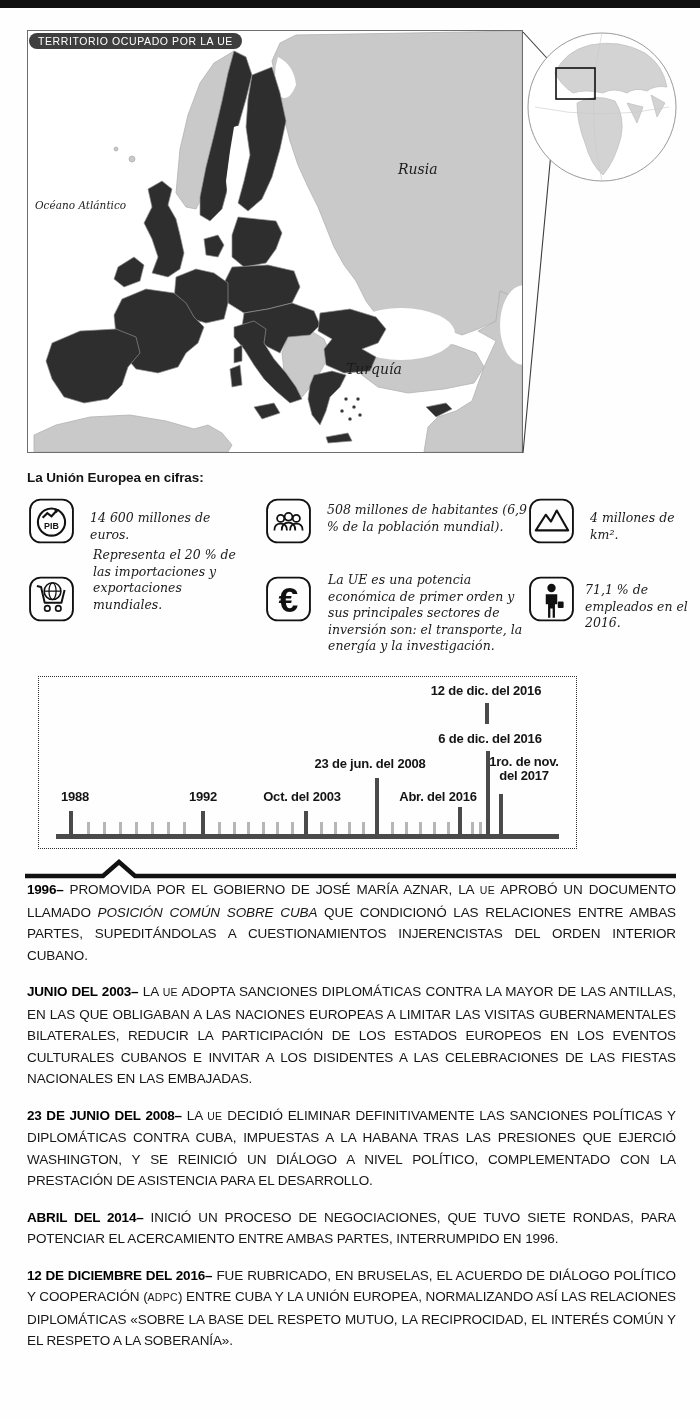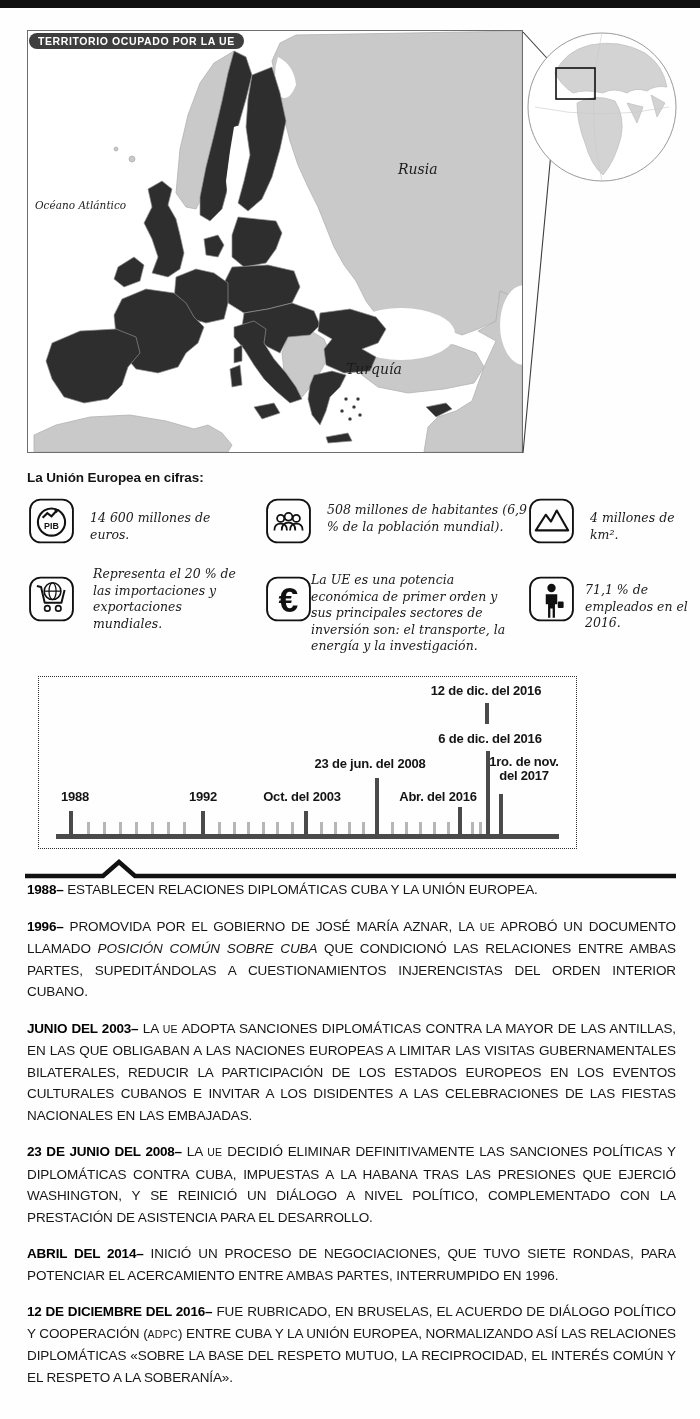--- a/index.html
+++ b/index.html
@@ -8,21 +8,21 @@
     position:relative; width:700px; height:1419px; background:#fefefe;
     font-family:"Liberation Sans", sans-serif; color:#141414; overflow:hidden;
   }
   .topbar { position:absolute; left:0; top:0; width:700px; height:8px; background:#101010; }
 
   
   .map-panel { position:absolute; left:27px; top:30px; width:496px; height:423px;
     border:1px solid #6e6e6e; background:#fff; }
   .map-panel svg { position:absolute; left:0; top:0; }
   .map-title { position:absolute; left:1px; top:2px; height:16px; background:#3e3e3e;
-    color:#fff; font-size:10.5px; font-weight:700; letter-spacing:.6px; line-height:16px;
+    color:#fff; font-size:10.5px; font-weight:400; letter-spacing:.6px; line-height:16px;
     padding:0 9px; white-space:nowrap;border-radius:8px; }
   .map-label { position:absolute; font-family:"DejaVu Serif", serif; font-style:italic; color:#1c1c1c; }
   .lbl-ocean  { left:7px;  top:168px; font-size:10.5px; }
   .lbl-russia { left:370px; top:130px; font-size:14px; }
   .lbl-turkey { left:318px; top:330px; font-size:14px; }
 
   .globe-inset { position:absolute; left:515px; top:25px; width:185px; height:430px; }
 
   
   .stats-heading { position:absolute; left:27px; top:470px; font-size:13.5px; font-weight:700; letter-spacing:-.1px; }
@@ -166,27 +166,27 @@
 
   <svg class="stat-icon" style="left:28px;top:576px" viewBox="0 0 44 44">
     <rect x="1.5" y="1.5" width="41" height="41" rx="10" fill="none" stroke="#111" stroke-width="1.8"></rect>
     <circle cx="23" cy="14.5" r="8" fill="none" stroke="#111" stroke-width="1.5"></circle>
     <ellipse cx="23" cy="14.5" rx="3.4" ry="8" fill="none" stroke="#111" stroke-width="1.2"></ellipse>
     <line x1="15" y1="14.5" x2="31" y2="14.5" stroke="#111" stroke-width="1.2"></line>
     <path d="M8,9.5 L12,10.5 L15.5,25.5 L31.5,25.5 L34.5,13.5" fill="none" stroke="#111" stroke-width="1.9" stroke-linejoin="round"></path>
     <circle cx="18" cy="31" r="2.6" fill="none" stroke="#111" stroke-width="1.6"></circle>
     <circle cx="28.5" cy="31" r="2.6" fill="none" stroke="#111" stroke-width="1.6"></circle>
   </svg>
-  <div class="stat-text" style="left:93px;top:566px;width:160px">Representa el 20 % de las importaciones y exportaciones mundiales.</div>
+  <div class="stat-text" style="left:93px;top:547px;width:160px">Representa el 20 % de las importaciones y exportaciones mundiales.</div>
 
   <svg class="stat-icon" style="left:265px;top:576px" viewBox="0 0 44 44">
     <rect x="1.5" y="1.5" width="41" height="41" rx="10" fill="none" stroke="#111" stroke-width="1.8"></rect>
     <text x="22" y="34" text-anchor="middle" font-size="34" font-weight="bold" fill="#111" font-family="DejaVu Sans, sans-serif">€</text>
   </svg>
-  <div class="stat-text" style="left:311px;top:572px;width:205px">La UE es una potencia económica de primer orden y sus principales sectores de inversión son: el transporte, la energía y la investigación.</div>
+  <div class="stat-text" style="left:328px;top:572px;width:205px">La UE es una potencia económica de primer orden y sus principales sectores de inversión son: el transporte, la energía y la investigación.</div>
 
   <svg class="stat-icon" style="left:528px;top:576px" viewBox="0 0 44 44">
     <rect x="1.5" y="1.5" width="41" height="41" rx="10" fill="none" stroke="#111" stroke-width="1.8"></rect>
     <g fill="#111">
       <circle cx="22" cy="11.5" r="4"></circle>
       <path d="M16.5,17.5 L27.5,17.5 L27.5,27 L25.3,27 L25.3,40 L23.1,40 L23.1,31 L20.9,31 L20.9,40 L18.7,40 L18.7,27 L16.5,27 Z"></path>
       <rect x="28" y="24.5" width="5.6" height="6.2" rx="1"></rect>
     </g>
   </svg>
   <div class="stat-text" style="left:585px;top:582px;width:115px">71,1 % de empleados en el 2016.</div>
@@ -244,21 +244,20 @@
 
     <div class="tl-tick" style="left:460px;top:117px;height:45px"></div>
     <div class="tl-label wrap" style="left:485px;top:78px">1ro. de nov. del 2017</div>
   </div>
 
   <svg class="divider" viewBox="0 0 700 30">
     <path d="M25,21 H103 L119,7 L135,21 H676" fill="none" stroke="#111" stroke-width="4.5"></path>
   </svg>
 
   <div class="events">
-    <p><b class="date">1988–</b><span><span class="seg-n"> ESTABLECEN RELACIONES DIPLOMÁTICAS CUBA Y LA UNIÓN EUROPEA.</span></span></p>
     <p><b class="date">1996–</b><span><span class="seg-n"> PROMOVIDA POR EL GOBIERNO DE JOSÉ MARÍA AZNAR, LA </span><span class="seg-sc">UE</span><span class="seg-n"> APROBÓ UN DOCUMENTO LLAMADO </span><span class="seg-i">POSICIÓN COMÚN SOBRE CUBA</span><span class="seg-n"> QUE CONDICIONÓ LAS RELACIONES ENTRE AMBAS PARTES, SUPEDITÁNDOLAS A CUESTIONAMIENTOS INJERENCISTAS DEL ORDEN INTERIOR CUBANO.</span></span></p>
     <p><b class="date">JUNIO DEL 2003–</b><span><span class="seg-n"> LA </span><span class="seg-sc">UE</span><span class="seg-n"> ADOPTA SANCIONES DIPLOMÁTICAS CONTRA LA MAYOR DE LAS ANTILLAS, EN LAS QUE OBLIGABAN A LAS NACIONES EUROPEAS A LIMITAR LAS VISITAS GUBERNAMENTALES BILATERALES, REDUCIR LA PARTICIPACIÓN DE LOS ESTADOS EUROPEOS EN LOS EVENTOS CULTURALES CUBANOS E INVITAR A LOS DISIDENTES A LAS CELEBRACIONES DE LAS FIESTAS NACIONALES EN LAS EMBAJADAS.</span></span></p>
     <p><b class="date">23 DE JUNIO DEL 2008–</b><span><span class="seg-n"> LA </span><span class="seg-sc">UE</span><span class="seg-n"> DECIDIÓ ELIMINAR DEFINITIVAMENTE LAS SANCIONES POLÍTICAS Y DIPLOMÁTICAS CONTRA CUBA, IMPUESTAS A LA HABANA TRAS LAS PRESIONES QUE EJERCIÓ WASHINGTON, Y SE REINICIÓ UN DIÁLOGO A NIVEL POLÍTICO, COMPLEMENTADO CON LA PRESTACIÓN DE ASISTENCIA PARA EL DESARROLLO.</span></span></p>
     <p><b class="date">ABRIL DEL 2014–</b><span><span class="seg-n"> INICIÓ UN PROCESO DE NEGOCIACIONES, QUE TUVO SIETE RONDAS, PARA POTENCIAR EL ACERCAMIENTO ENTRE AMBAS PARTES, INTERRUMPIDO EN 1996.</span></span></p>
     <p><b class="date">12 DE DICIEMBRE DEL 2016–</b><span><span class="seg-n"> FUE RUBRICADO, EN BRUSELAS, EL ACUERDO DE DIÁLOGO POLÍTICO Y COOPERACIÓN (</span><span class="seg-sc">ADPC</span><span class="seg-n">) ENTRE CUBA Y LA UNIÓN EUROPEA, NORMALIZANDO ASÍ LAS RELACIONES DIPLOMÁTICAS «SOBRE LA BASE DEL RESPETO MUTUO, LA RECIPROCIDAD, EL INTERÉS COMÚN Y EL RESPETO A LA SOBERANÍA».</span></span></p>
 
   </div>
 
 </div>
 

